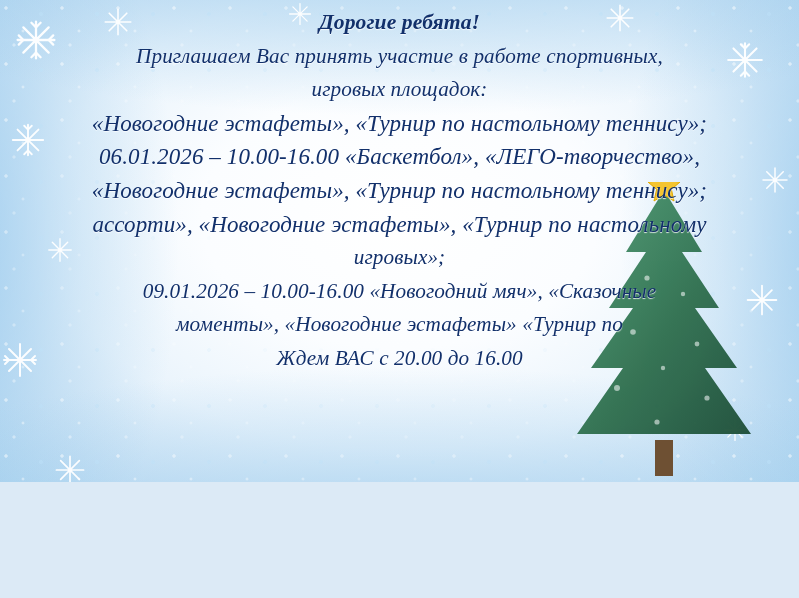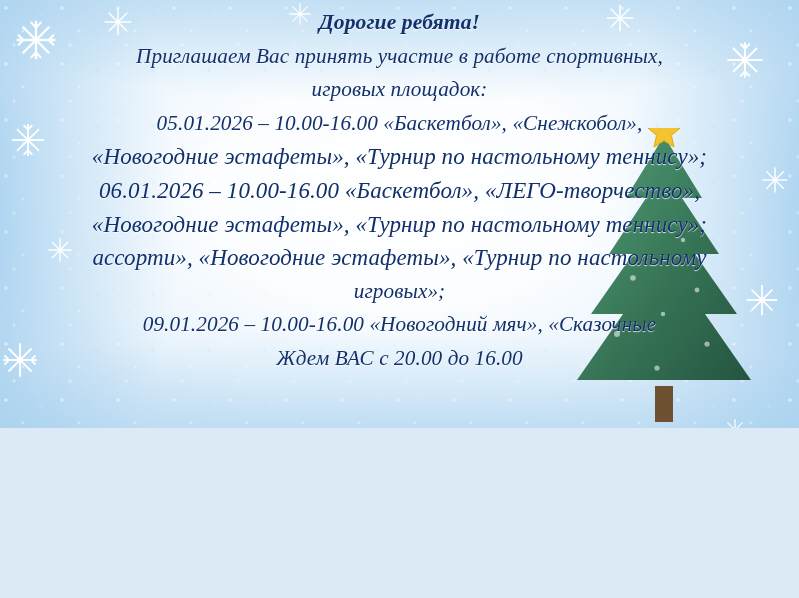--- a/index.html
+++ b/index.html
@@ -9,21 +9,21 @@
   body {
     width: 799px;
     height: 598px;
     overflow: hidden;
     font-family: "Liberation Serif", serif;
     background: #dceaf6;
   }
   .poster {
     position: relative;
     width: 799px;
-    height: 428px;
+    height: 482px;
     overflow: hidden;
     background:
       radial-gradient(ellipse at 50% 45%, #ffffff 0%, #fbfdff 35%, #eaf4fc 62%, #cfe5f6 85%, #bcdcf2 100%);
   }
   
   .frost-edge {
     position: absolute;
     inset: 0;
     pointer-events: none;
     background:
@@ -170,23 +170,23 @@
     </g>
     <g transform="translate(127,4)">
       <path d="M0,-16 L4.6,-5.2 L16,-4 L7.4,3.4 L10,15 L0,8.8 L-10,15 L-7.4,3.4 L-16,-4 L-4.6,-5.2 Z" fill="#f4c430" stroke="#e0a800" stroke-width="1"></path>
     </g>
   </svg>
 
   <div class="text-block">
     <span class="line title">Дорогие ребята!</span>
     <span class="line">Приглашаем Вас принять участие в работе спортивных,</span>
     <span class="line">игровых площадок:</span>
-    <span class="line">05.01.2026 – 10.00-16.00 «Баскетбол», «Снежкобол»,</span>
     <span class="line small">«Новогодние эстафеты», «Турнир по настольному теннису»;</span>
     <span class="line small">06.01.2026 – 10.00-16.00 «Баскетбол», «ЛЕГО-творчество»,</span>
     <span class="line small">«Новогодние эстафеты», «Турнир по настольному теннису»;</span>
     <span class="line small">ассорти», «Новогодние эстафеты», «Турнир по настольному</span>
     <span class="line">игровых»;</span>
     <span class="line">09.01.2026 – 10.00-16.00 «Новогодний мяч», «Сказочные</span>
+    <span class="line">моменты», «Новогодние эстафеты» «Турнир по</span>
     <span class="line">Ждем ВАС с 20.00 до 16.00</span>
   </div>
 
 </div>
 
 </body></html>

